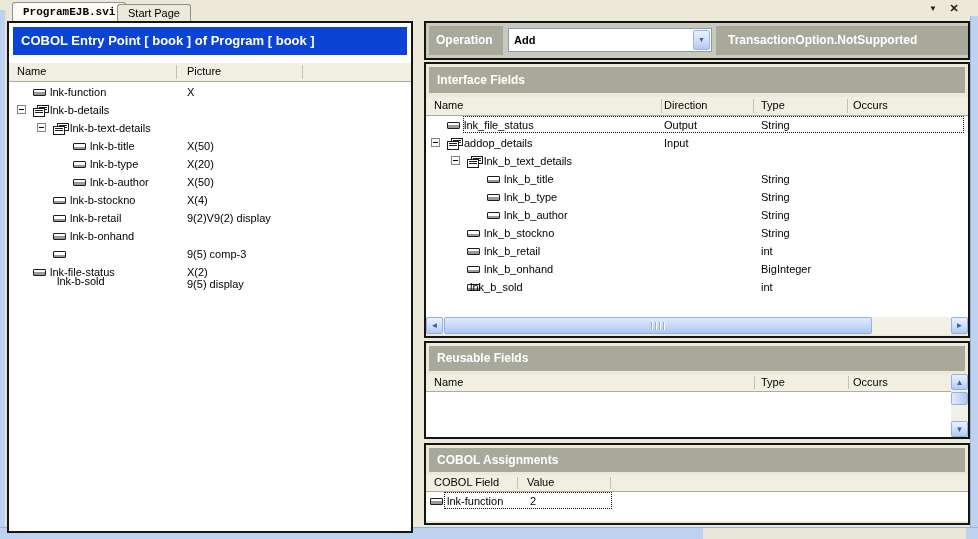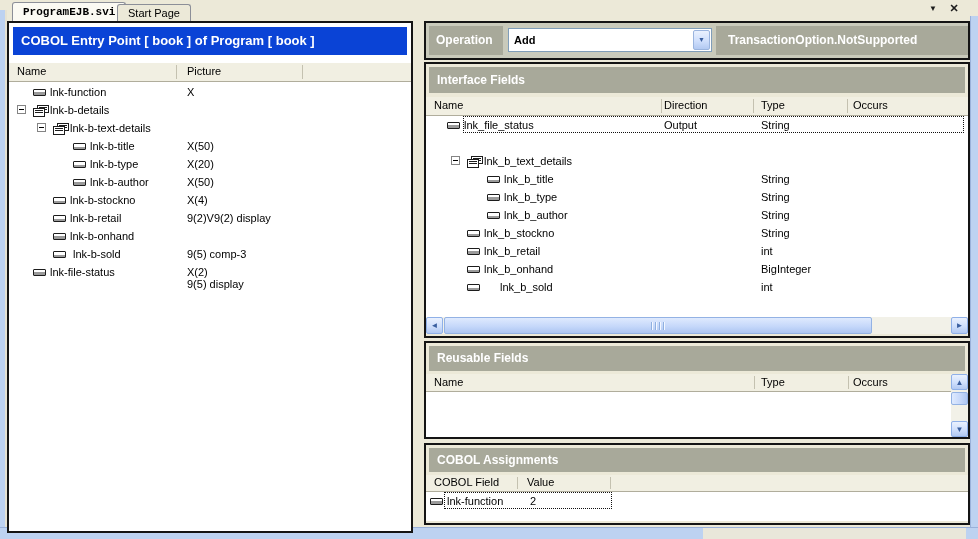--- a/index.html
+++ b/index.html
@@ -176,21 +176,21 @@
         <span class="cell" style="left: 61px;">lnk-b-retail</span>
         <span class="cell" style="left: 178px;">9(2)V9(2) display</span>
       </div>
       <div class="trow" style="top: 144px; width: 402px;">
         <span class="ic-field" style="left: 44px;"></span>
         <span class="cell" style="left: 61px;">lnk-b-onhand</span>
         <span class="cell" style="left: 178px; margin-top: 48px;">9(5) display</span>
       </div>
       <div class="trow" style="top: 162px; width: 402px;">
         <span class="ic-field" style="left: 44px;"></span>
-        <span class="cell" style="left: 64px;">lnk-b-sold</span>
+        <span class="cell" style="left: 48px; margin-top: 27px;">lnk-b-sold</span>
         <span class="cell" style="left: 178px;">9(5) comp-3</span>
       </div>
       <div class="trow" style="top: 180px; width: 402px;">
         <span class="ic-field" style="left: 24px;"></span>
         <span class="cell" style="left: 41px;">lnk-file-status</span>
         <span class="cell" style="left: 178px;">X(2)</span>
       </div>
     </div>
 </div>
 
@@ -219,20 +219,34 @@
     <span class="colsep" style="left:421px;"></span>
   </div>
 
   <div id="if-body" class="treehost" style="left:0; top:52px; width:642px; height:201px;">
       <div class="trow" style="top: 0px; width: 542px;">
         <div class="focusrect" style="left: 37px; width: 501px;"></div>
         <span class="ic-field" style="left: 21px;"></span>
         <span class="cell" style="left: 38px;">lnk_file_status</span>
         <span class="cell" style="left: 238px;">Output</span>
         <span class="cell" style="left: 335px;">String</span>
+      </div>
+      <div class="trow" style="top: 18px; width: 542px;">
+        <div class="expander" style="left: 5px;">
+          <div class="minus"></div>
+        </div>
+        <span class="ic-group" style="left: 21px;"><svg width="16" height="12" viewBox="0 0 16 12">
+            <rect x="4.5" y="0.5" width="11" height="7" fill="#fff" stroke="#1c1c1c"></rect>
+            <path d="M6 2.5h8M6 4.5h8" stroke="#1c1c1c" fill="none"></path>
+            <rect x="0.5" y="3.5" width="11" height="8" fill="#fff" stroke="#1c1c1c"></rect>
+            <path d="M2 5.5h8M2 7.5h8" stroke="#1c1c1c" fill="none"></path>
+          </svg></span>
+        <span class="cell" style="left: 38px;">addop_details</span>
+        <span class="cell" style="left: 238px;">Input</span>
+        <span class="cell" style="left: 335px;"></span>
       </div>
       <div class="trow" style="top: 36px; width: 542px;">
         <div class="expander" style="left: 25px;">
           <div class="minus"></div>
         </div>
         <span class="ic-group" style="left: 41px;"><svg width="16" height="12" viewBox="0 0 16 12">
             <rect x="4.5" y="0.5" width="11" height="7" fill="#fff" stroke="#1c1c1c"></rect>
             <path d="M6 2.5h8M6 4.5h8" stroke="#1c1c1c" fill="none"></path>
             <rect x="0.5" y="3.5" width="11" height="8" fill="#fff" stroke="#1c1c1c"></rect>
             <path d="M2 5.5h8M2 7.5h8" stroke="#1c1c1c" fill="none"></path>
@@ -272,21 +286,21 @@
         <span class="cell" style="left: 335px;">int</span>
       </div>
       <div class="trow" style="top: 144px; width: 542px;">
         <span class="ic-field" style="left: 41px;"></span>
         <span class="cell" style="left: 58px;">lnk_b_onhand</span>
         <span class="cell" style="left: 238px;"></span>
         <span class="cell" style="left: 335px;">BigInteger</span>
       </div>
       <div class="trow" style="top: 162px; width: 542px;">
         <span class="ic-field" style="left: 41px;"></span>
-        <span class="cell" style="left: 74px;">lnk_b_sold</span>
+        <span class="cell" style="left: 44px;">lnk_b_sold</span>
         <span class="cell" style="left: 238px;"></span>
         <span class="cell" style="left: 335px;">int</span>
       </div>
     </div>
 
   <div class="sb" style="left:0; top:253px; width:542px; height:17px;">
     <span class="sb-btn" style="left:0; top:0;">◄</span>
     <span class="sb-thumb" style="left:18px; top:0; width:428px; height:17px;">
       <span class="grip"></span>
     </span>

